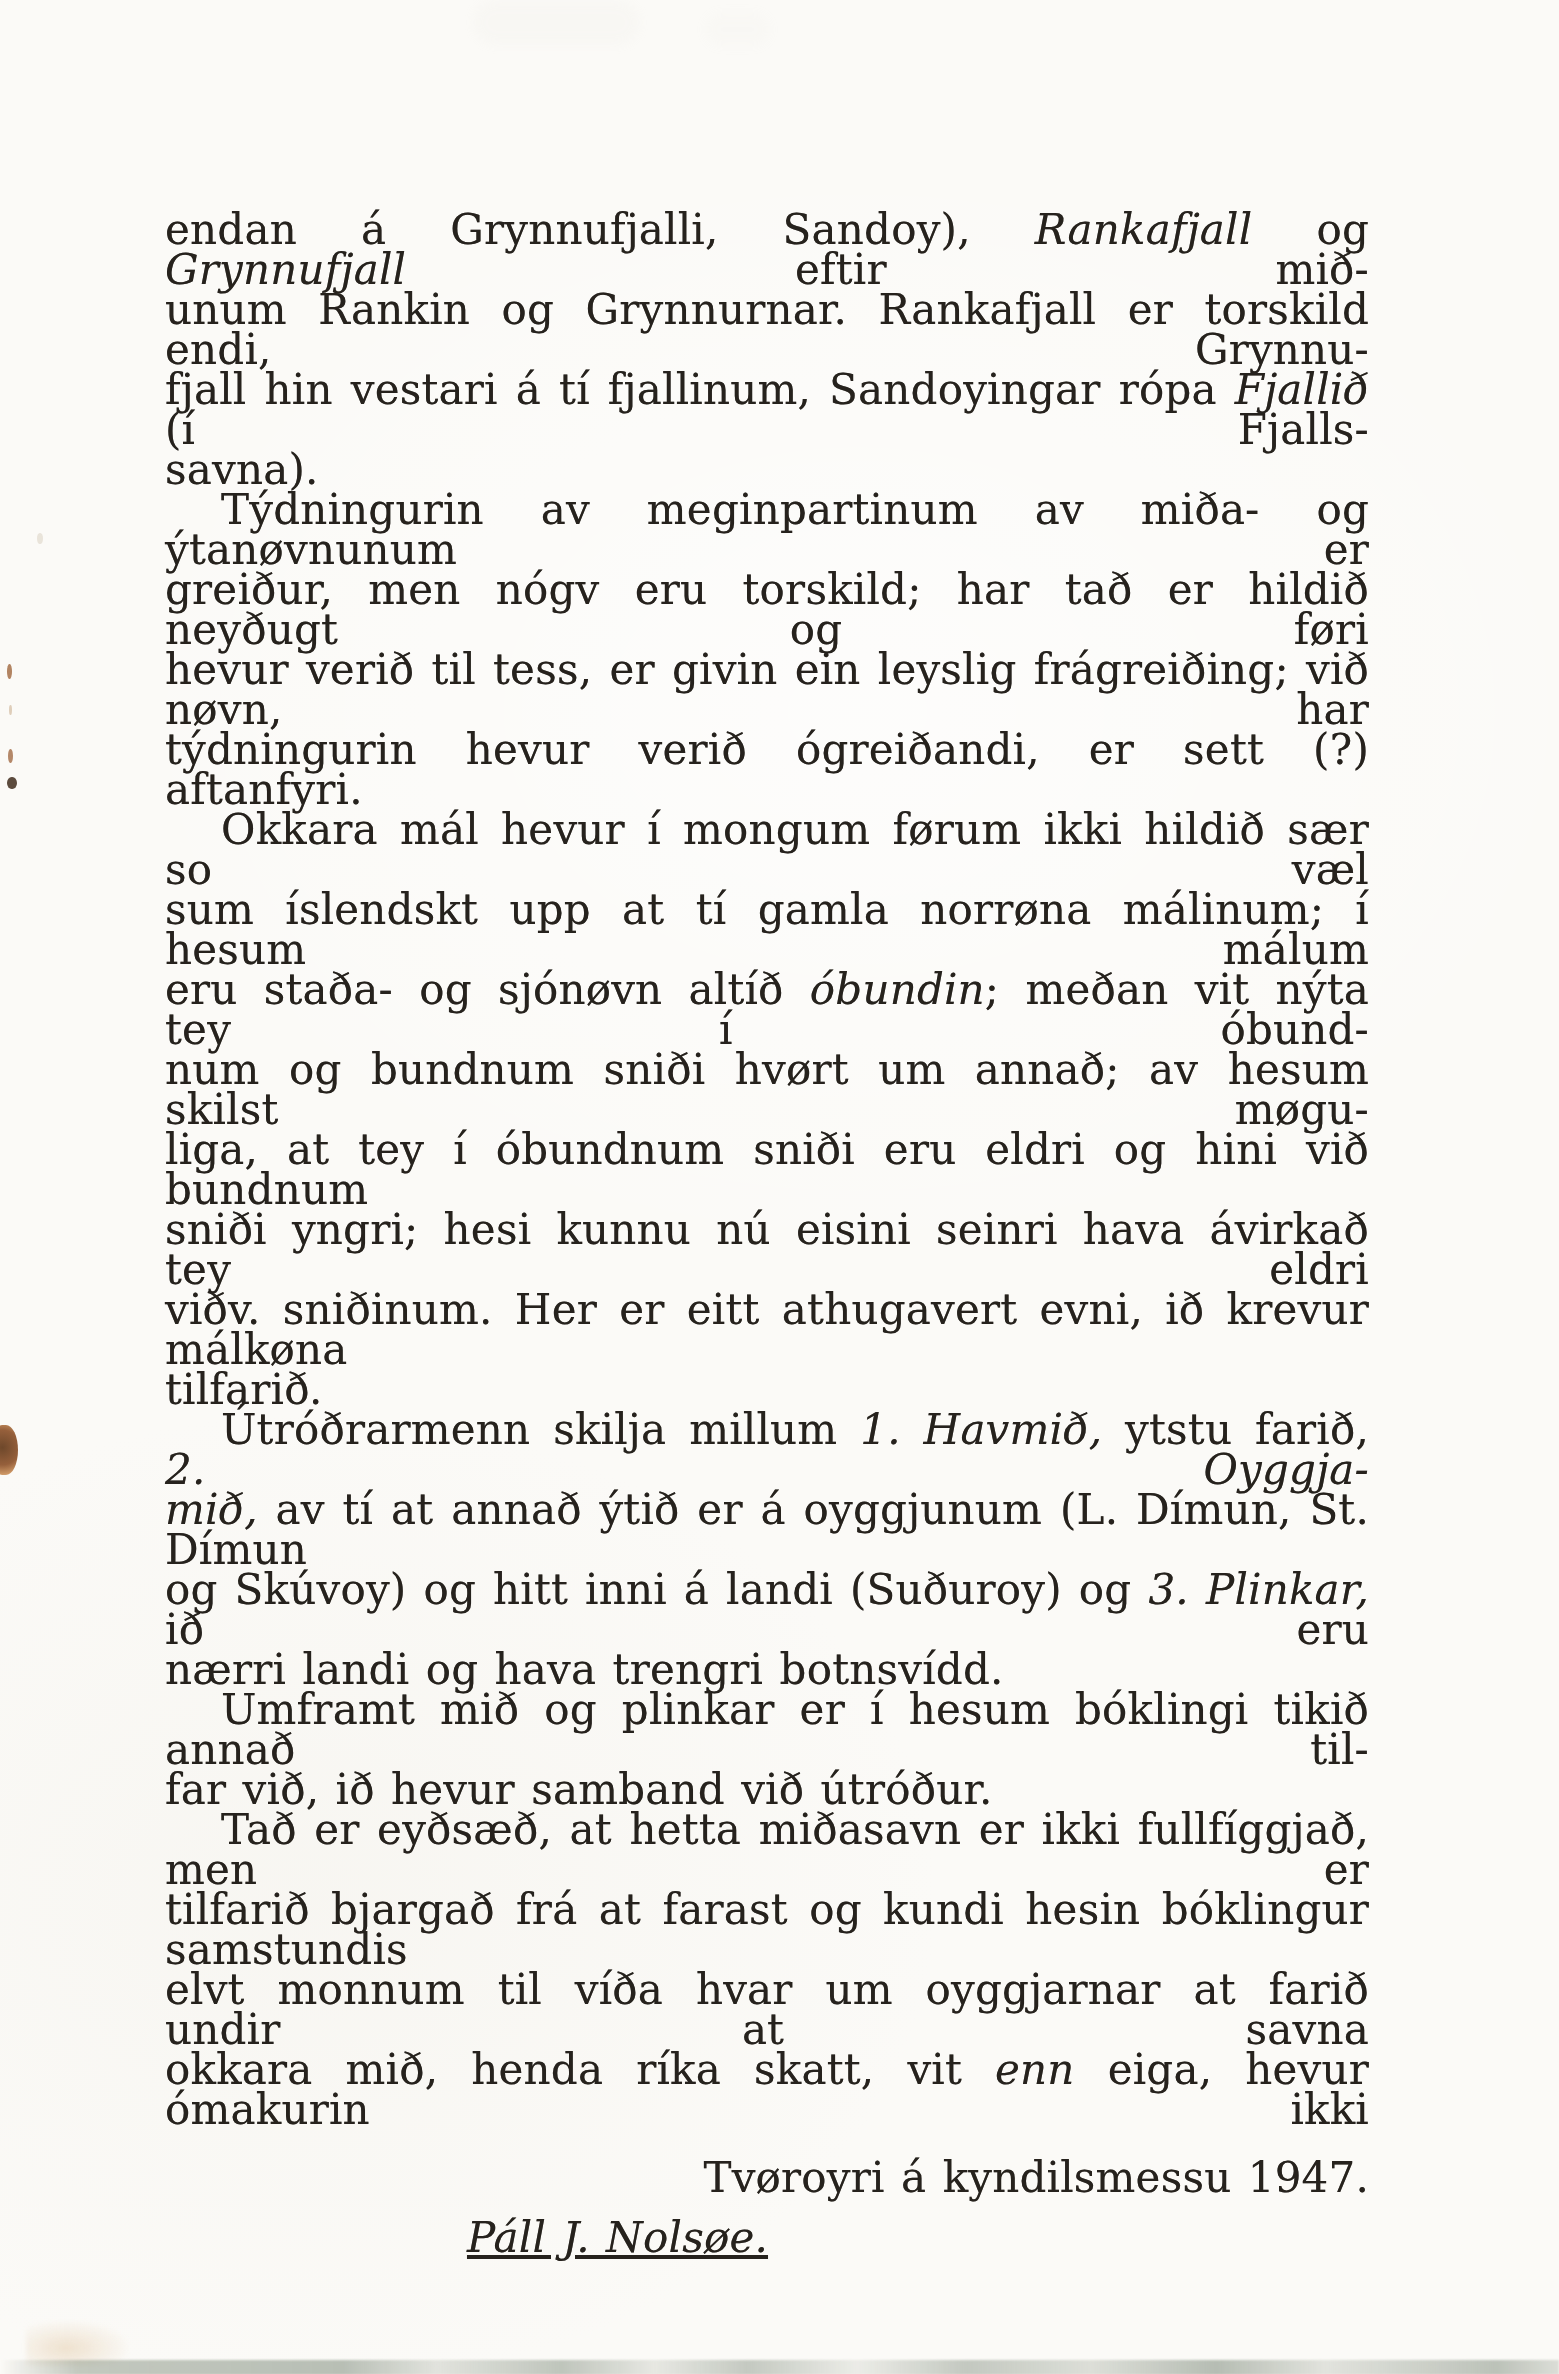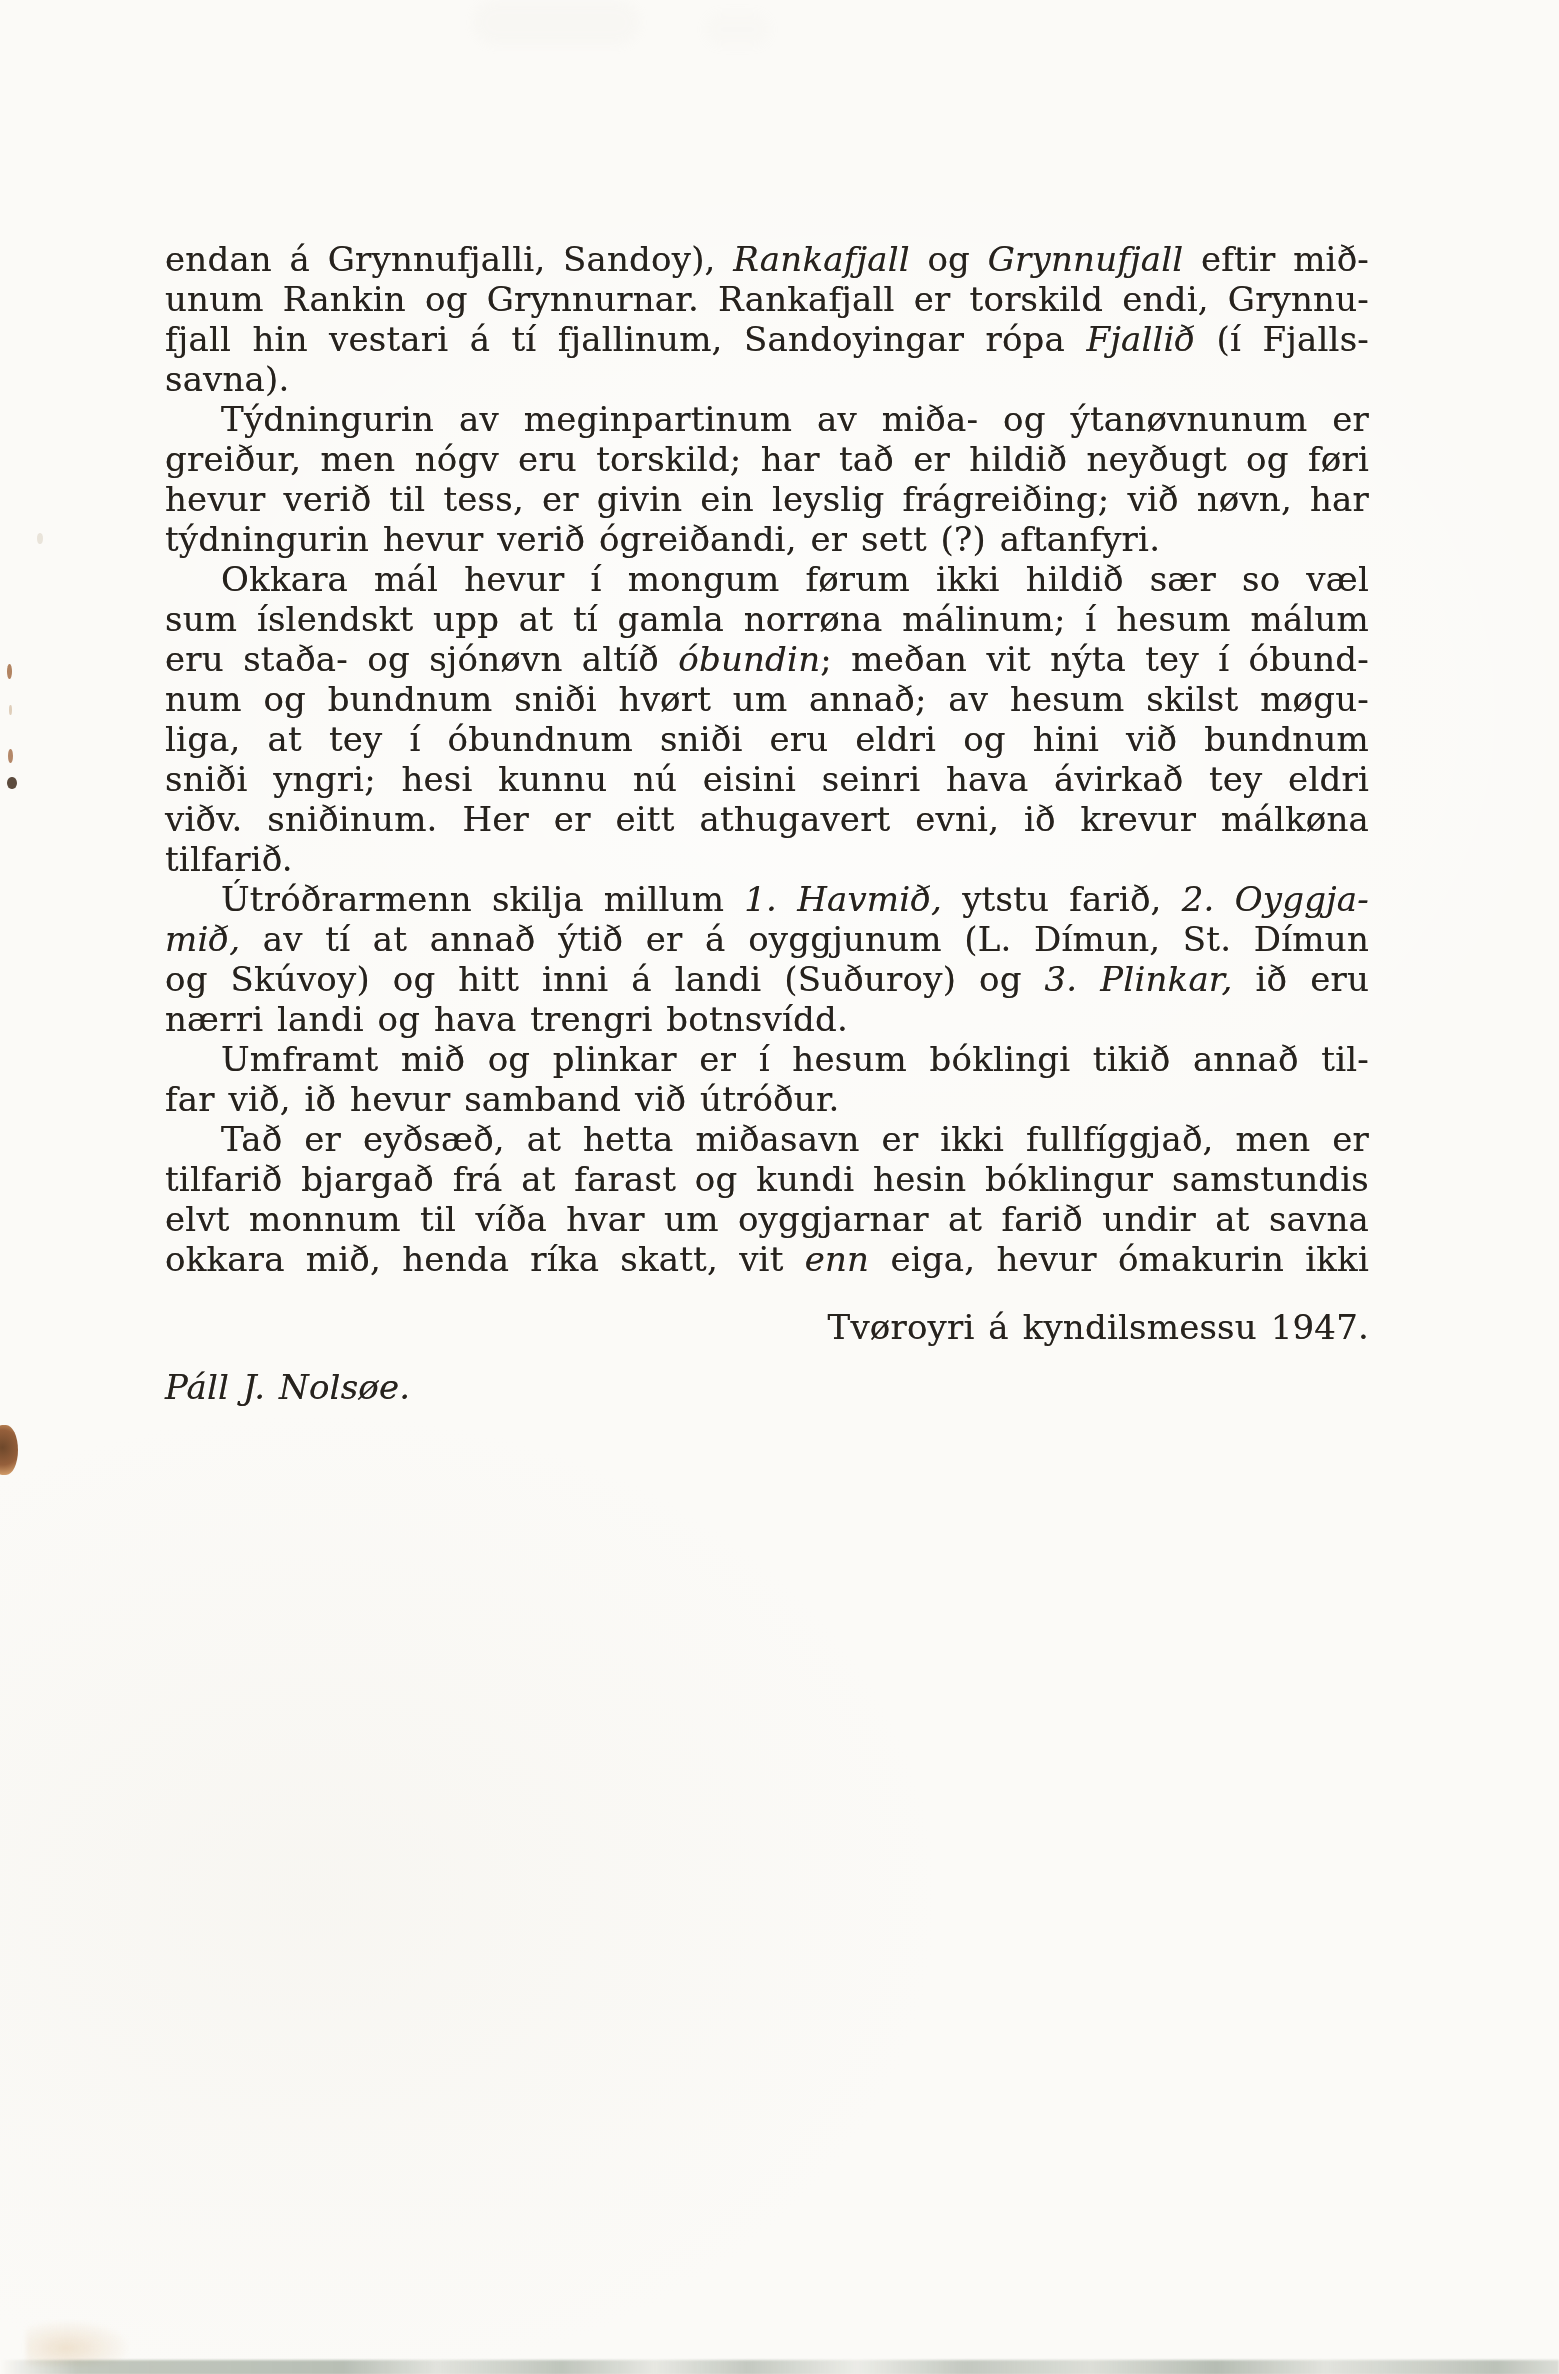--- a/index.html
+++ b/index.html
@@ -16,23 +16,23 @@
       radial-gradient(ellipse 835px 649px at 20% 80%, rgba(244,242,236,.5), rgba(244,242,236,0) 75%),
       var(--paper, #fbfaf7);
     font-family: "DejaVu Serif", "Liberation Serif", serif;
     color: var(--ink, #26221d);
   }
 
   
   .text-block {
     position: absolute;
     left: 165px;
-    top: 239px;
+    top: 210px;
     width: 1204px;
-    font-size: 34px;
+    font-size: 42px;
     line-height: 40px;
     letter-spacing: 0.2px;
     word-spacing: 2.8px;
     text-shadow: 0 0 0.5px rgba(30, 26, 20, 0.55);
   }
   .line {
     text-align: justify;
     text-align-last: justify;
     white-space: normal;
   }
@@ -47,22 +47,23 @@
   }
 
   .dateline {
     margin-top: 28px;
     padding-left: 215px;
     text-align: right;
   }
   .signature {
     margin-top: 20.4px;
     font-style: italic;
-    text-align: left;
+    text-align: center;
     padding-right: 299px;
+    text-decoration: underline;
   }
 
   
   .speck {
     position: absolute;
     border-radius: 50%;
   }
   .speck.s1 { left: 7.4px;  top: 664px;  width: 4.6px;  height: 15px; background: #9a5c30; opacity: .75; }
   .speck.s2 { left: 9.3px; top: 705px;  width: 2.8px;  height: 10.2px; background: #c9a988; opacity: .55; }
   .speck.s3 { left: 8.3px;  top: 749px;  width: 4.6px;  height: 14px; background: #96572c; opacity: .7; }

